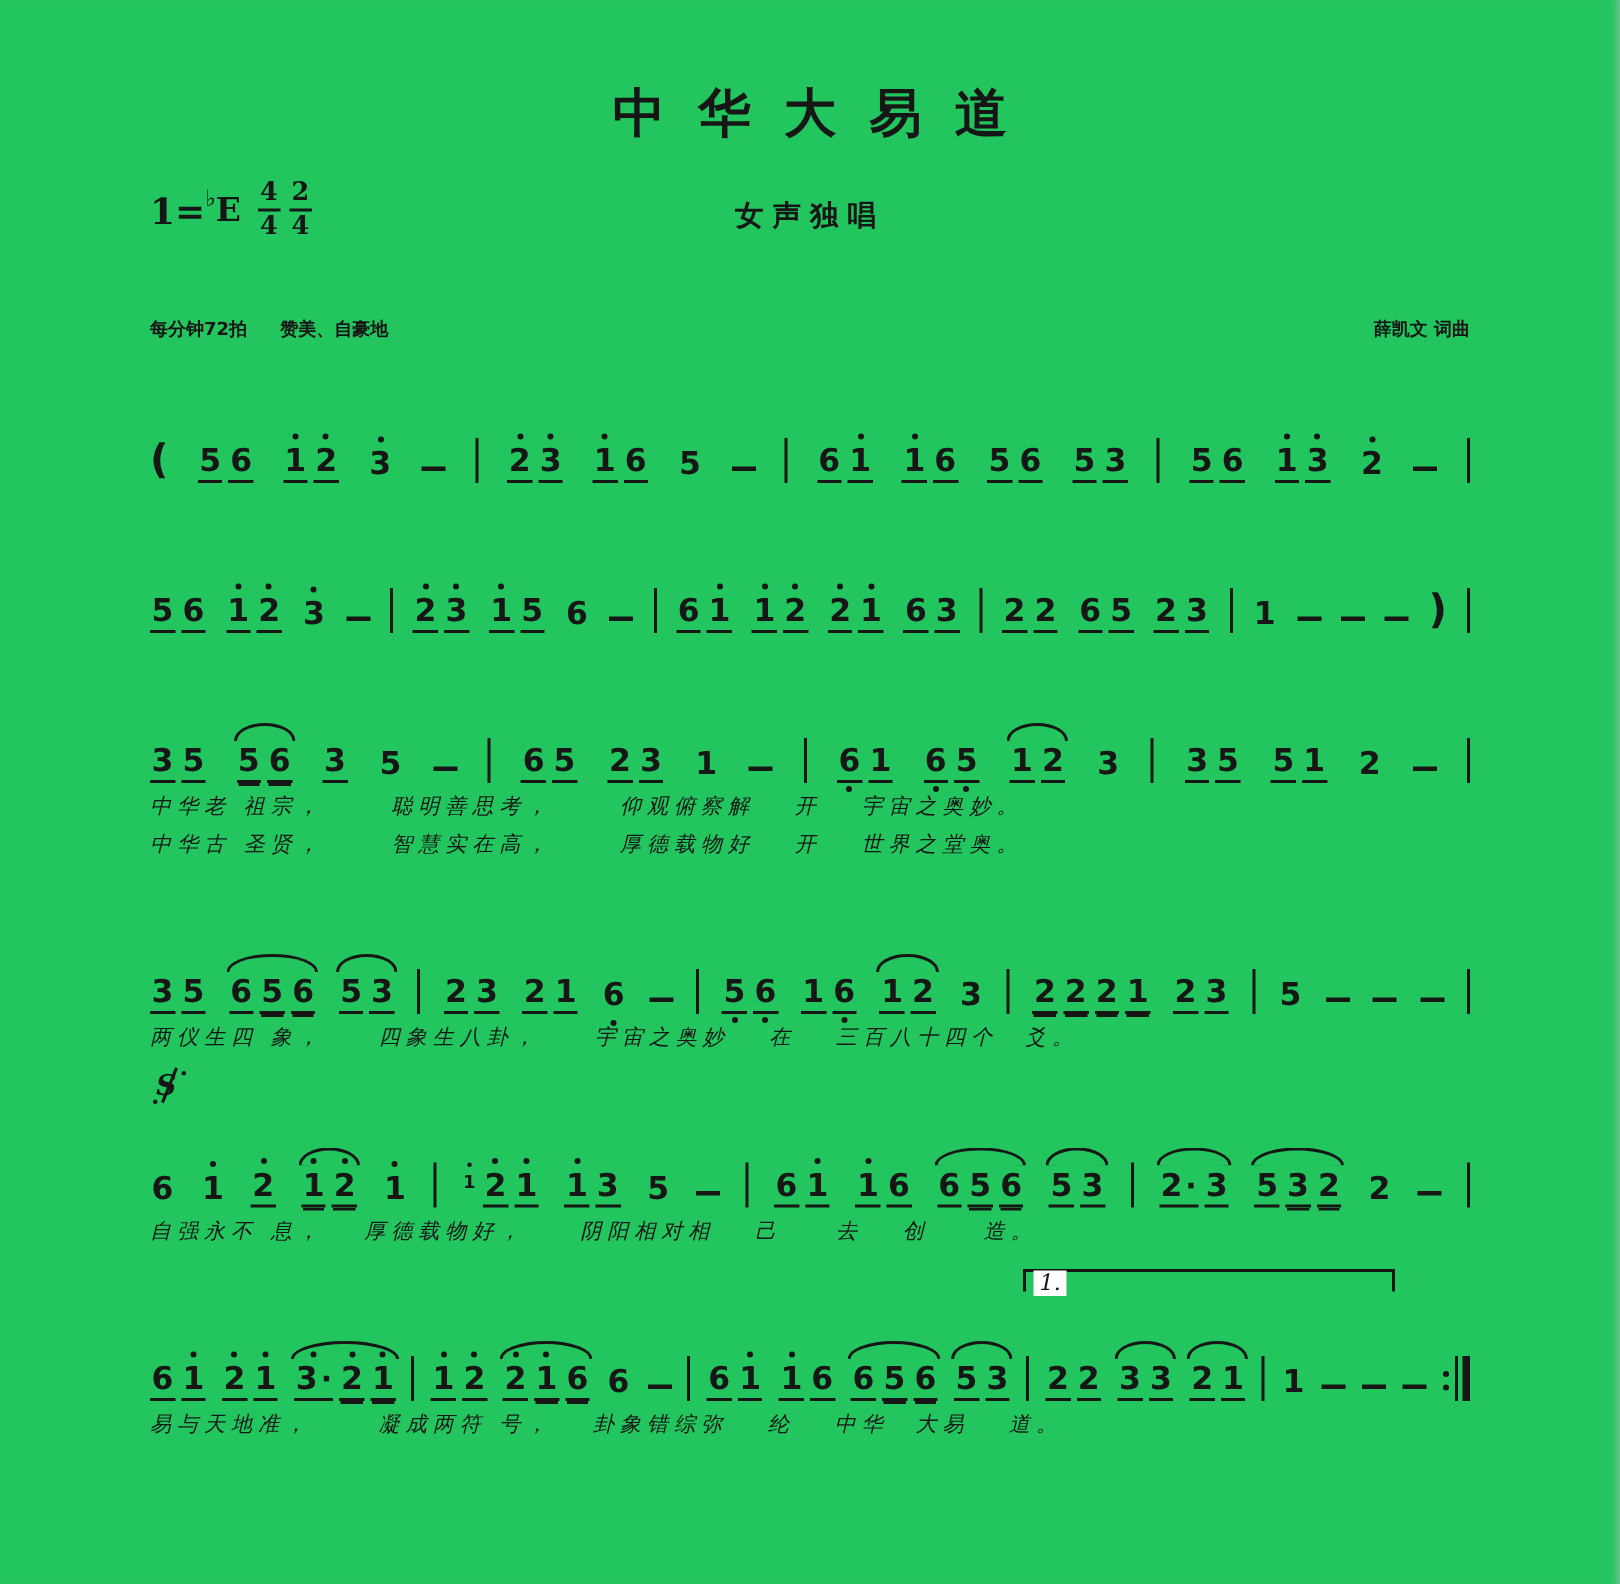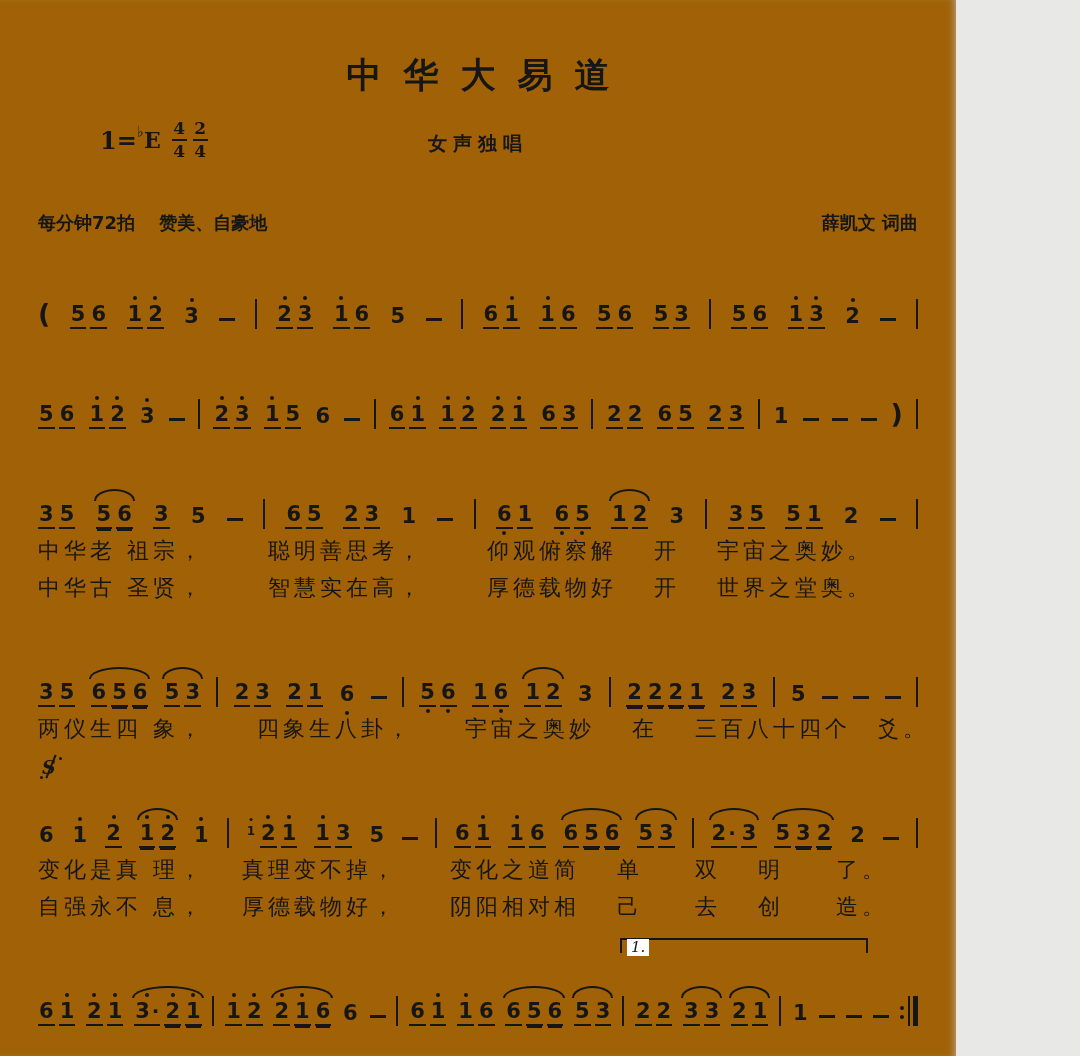--- a/index.html
+++ b/index.html
@@ -1,29 +1,29 @@
 <!DOCTYPE html>
 <html><head>
 <meta charset="utf-8">
 <style>
   html,body{margin:0;padding:0;background:#e8e8e6;}
-  .sheet{width:956px;height:1056px;background:#a16207;color:#161616;position:relative;
+  .sheet{width:1080px;height:1056px;background:#22c55e;color:#161616;position:relative;
          font-family:"DejaVu Sans",sans-serif;overflow:hidden;box-shadow:inset -6px 0 8px -6px #bbb;}
   .title{ text-align:center;padding-top:52px;font-size:35px;font-weight:bold;letter-spacing:22px;
           text-indent:22px;font-family:"DejaVu Serif","Liberation Serif",serif;}
   .subtitle{text-align:center;margin-top:32px;font-size:19px;letter-spacing:6px;font-weight:bold;}
   .keyrow{position:absolute;left:100px;top:120px;display:flex;align-items:center;font-weight:bold;}
   .keybase{font-size:24px;font-family:"DejaVu Serif",serif;}
   .flat{font-size:15px;position:relative;top:-8px;font-family:"DejaVu Serif",serif;}
   .keyletter{font-size:22px;font-family:"DejaVu Serif",serif;margin-right:8px;}
   .meter{display:inline-flex;flex-direction:column;align-items:center;font-size:17px;line-height:1;
          font-weight:bold;margin:0 3px;font-family:"DejaVu Serif",serif;}
   .meter i{display:block;width:15px;height:2px;background:#161616;margin:2px 0;}
   .creditrow{display:flex;justify-content:space-between;width:880px;margin:54px auto 0;
-             font-size:18px;font-weight:bold;}
+             font-size:12px;font-weight:bold;}
   .tempo span{margin-right:18px;}
   #score{width:880px;margin:4px auto 0;}
   .nline{position:relative;display:flex;justify-content:space-between;align-items:flex-end;
          padding-top:28px;min-height:62px;}
   .nt{position:relative;display:inline-block;font-size:21px;font-weight:bold;line-height:1;
       padding:1px 1px 2px;}
   .u1{border-bottom:2px solid #161616;}
   .u2{border-bottom:2px solid #161616;box-shadow:0 3px 0 -1px #161616;}
   .da,.db{position:absolute;left:50%;transform:translateX(-50%);width:4px;height:4px;
           border-radius:50%;background:#161616;}
@@ -34,22 +34,22 @@
         border-bottom:none;border-radius:50% 50% 0 0/100% 100% 0 0;}
   .gr{font-size:12px;transform:translateY(-11px);padding-bottom:0;}
   .gr .da{top:-6px;width:3px;height:3px;}
   .dash{width:16px;height:3.5px;background:#161616;margin-bottom:8px;}
   .bar{width:2px;height:30px;background:#161616;}
   .thick{width:5px;height:30px;background:#161616;}
   .mb{display:flex;align-items:flex-end;gap:3px;}
   .repdots{display:flex;flex-direction:column;gap:5px;margin:0 1px 7px 0;}
   .repdots i{width:4px;height:4px;border-radius:50%;background:#161616;}
   .paren{font-size:27px;font-weight:bold;line-height:1;margin-bottom:2px;}
-  .lyr{width:880px;margin:7px auto 0;font-size:22px;letter-spacing:4px;white-space:pre;
-       font-family:"DejaVu Serif","Liberation Serif",serif;}
+  .lyr{width:880px;margin:7px auto 0;font-size:14px;letter-spacing:4px;white-space:pre;
+       font-family:"DejaVu Serif","Liberation Serif",serif;font-style:italic;}
   .ann{position:absolute;top:2px;height:13px;border-top:2px solid #161616;
        border-left:2px solid #161616;border-right:2px solid #161616;}
   .ann .lab{position:absolute;left:5px;top:-1px;font-size:15px;background:#fefefe;padding:0 4px;
             line-height:1.1;white-space:nowrap;}
   .ann .lab.num{font-style:italic;font-family:"DejaVu Serif",serif;}
   .segno{position:absolute;left:4px;top:-2px;width:18px;height:24px;}
   .segno b{font-family:"DejaVu Serif",serif;font-style:italic;font-size:19px;}
   .segno i{position:absolute;left:8px;top:-2px;width:2px;height:25px;background:#161616;
            transform:rotate(22deg);}
   .segno u{position:absolute;width:3px;height:3px;border-radius:50%;background:#161616;}
@@ -455,21 +455,20 @@
           <span class="nt u2">2</span>
         </span>
         <span class="grp">
           <span class="nt">2</span>
         </span>
         <span class="dash"></span>
         <span class="mb">
           <i class="bar"></i>
         </span>
       </div>
-      <div class="lyr">变化是真 理，　 真理变不掉，　　变化之道简　 单　　双　 明　　了。</div>
       <div class="lyr">自强永不 息，　 厚德载物好，　　阴阳相对相　 己　　去　 创　　造。</div>
       <div style="height: 14px;"></div>
       <div class="nline">
         <span class="grp">
           <span class="nt u1">6</span>
           <span class="nt u1">1<span class="da"></span></span>
         </span>
         <span class="grp">
           <span class="nt u1">2<span class="da"></span></span>
           <span class="nt u1">1<span class="da"></span></span>
@@ -550,15 +549,16 @@
             <i></i>
             <i></i>
           </span>
           <i class="bar"></i>
           <i class="thick"></i>
         </span>
         <div class="ann" style="left: 582px; width: 244px;">
           <span class="lab num">1.</span>
         </div>
       </div>
+      <div class="lyr">易与天地准，　　 凝成两符 号，　 卦象错综弥　 纶　 中华　大易　 道。</div>
     </div>
 
 </div>
 
 </body></html>

